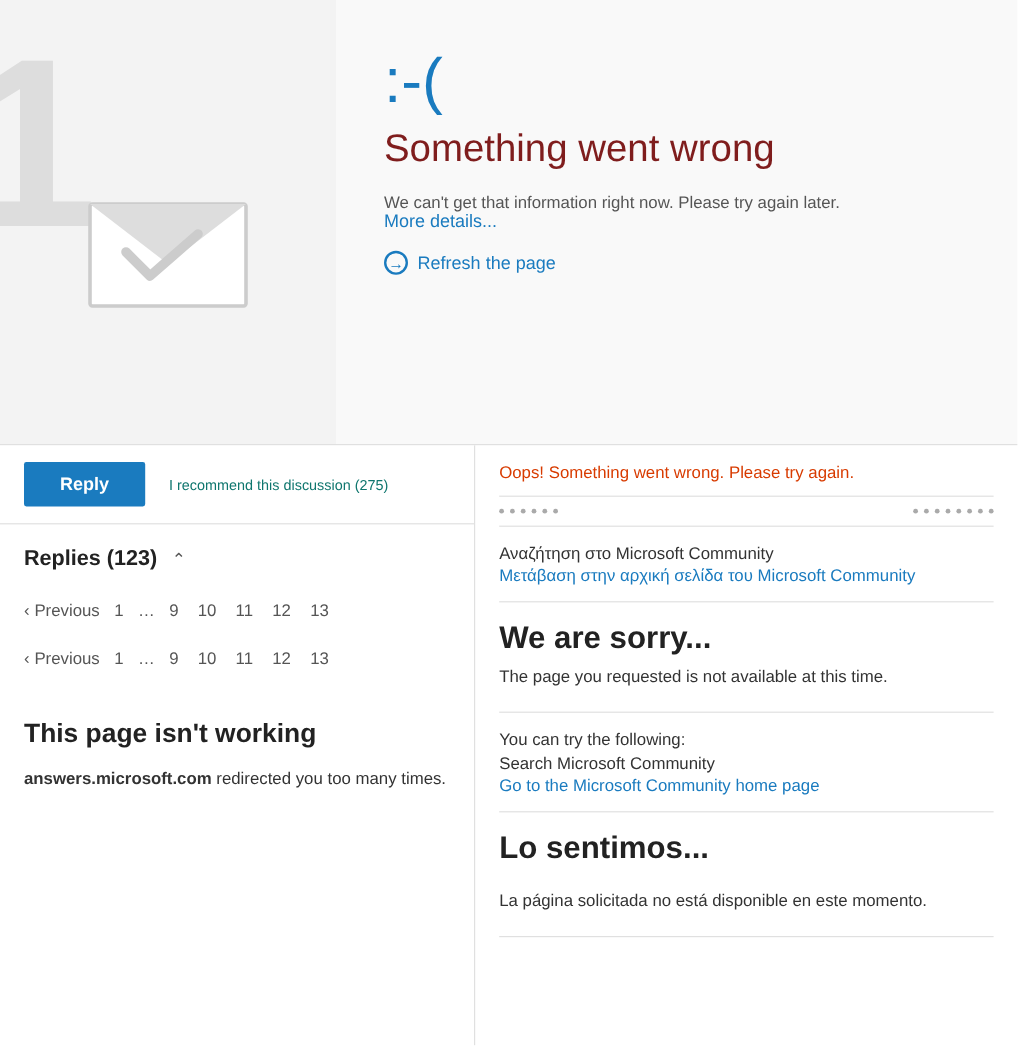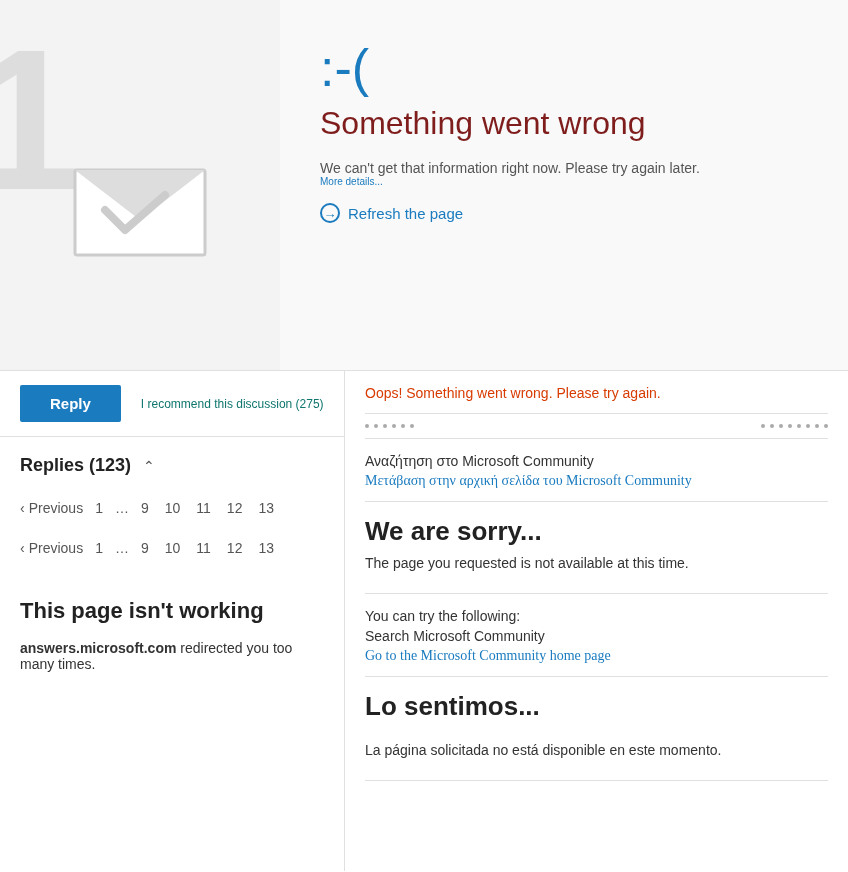--- a/index.html
+++ b/index.html
@@ -66,21 +66,21 @@
     }
 
     .error-description {
       font-size: 14px;
       color: #555;
     }
 
     .more-details-link {
       color: #1a7bbf;
       text-decoration: none;
-      font-size: 10px;
+      font-size: 15px;
       display: block;
       margin-bottom: 16px;
     }
 
     .refresh-link {
       color: #1a7bbf;
       text-decoration: none;
       font-size: 15px;
       display: flex;
       align-items: center;
@@ -101,21 +101,21 @@
     }
 
     
     .bottom-section {
       display: flex;
       min-height: 500px;
     }
 
     
     .left-col {
-      width: 345px;
+      width: 396px;
       flex-shrink: 0;
       border-right: 1px solid #e0e0e0;
       padding-bottom: 20px;
     }
 
     .reply-bar {
       display: flex;
       align-items: center;
       padding: 14px 20px;
       border-bottom: 1px solid #e0e0e0;
@@ -222,21 +222,21 @@
     }
     .dots-group { display: flex; gap: 5px; }
     .dot { width: 4px; height: 4px; background: #aaa; border-radius: 50%; display: inline-block; }
 
     .try-section {
       padding: 14px 0 12px;
       border-bottom: 1px solid #e0e0e0;
     }
     .try-label { font-size: 14px; color: #333; margin-bottom: 4px; }
     .try-text { font-size: 14px; color: #333; margin-bottom: 2px; }
-    .try-link { color: #1a7bbf; text-decoration: none; font-size: 14px; font-family: Liberation Serif, serif; }
+    .try-link { color: #1a7bbf; text-decoration: none; font-size: 14px; }
 
     .sorry-section {
       padding: 14px 0 12px;
       border-bottom: 1px solid #e0e0e0;
     }
     .sorry-title {
       font-size: 26px;
       font-weight: 700;
       color: #222;
       margin-bottom: 8px;

